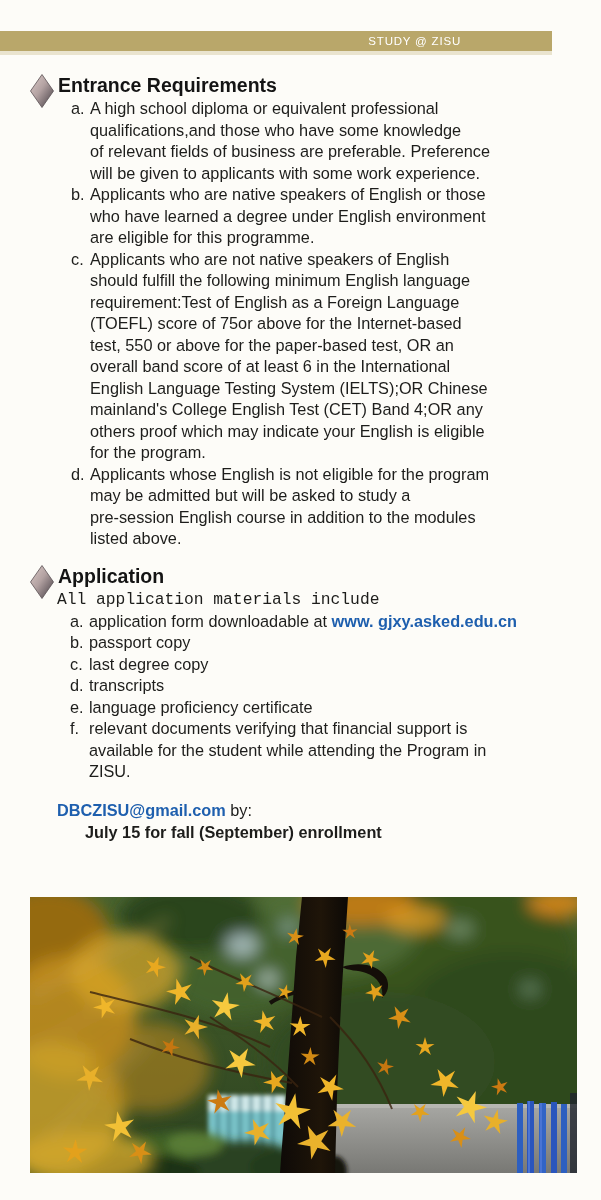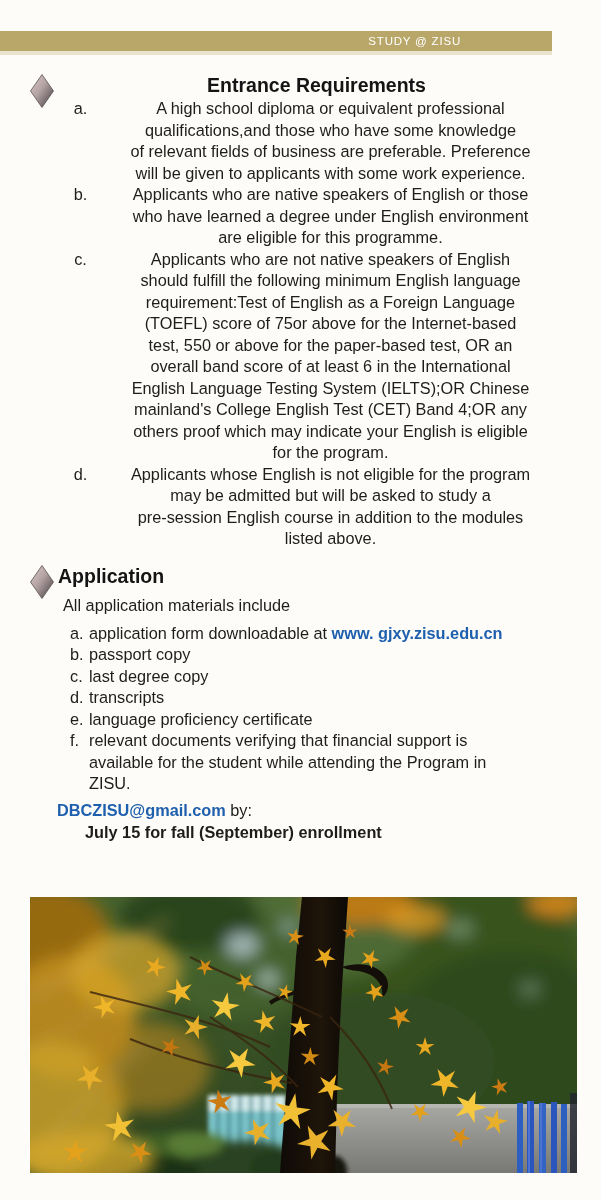--- a/index.html
+++ b/index.html
@@ -13,28 +13,28 @@
   .titlebar{
     position:absolute;top:31px;left:0;width:552px;height:20px;
     background:#b9a76a;border-bottom:4px solid #eae4cf;
   }
   .titlebar-label{
     position:absolute;right:91px;top:0;height:20px;line-height:20px;
     color:#fff;font-size:11.5px;letter-spacing:.8px;
   }
   
   .section{position:absolute;left:30px;width:545px;}
-  .section-entrance{top:72px;text-align:center;}
+  .section-entrance{top:72px;}
   .section-application{top:563px;}
   .section-head{position:relative;padding-left:28px;}
   .diamond{position:absolute;left:0;top:2px;width:24px;height:34px;}
   .section-title{
     margin:0;font-size:19.5px;line-height:26px;font-weight:bold;color:#141414;
   }
-  .intro{margin:6px;padding-left:27px;}
+  .intro{margin:0;padding-left:27px;font-family:Liberation Mono, monospace;}
   .olist{margin-left:41px;width:500px;}
   .olist-app{margin-left:40px;}
   .li{display:flex;}
   .marker{width:19px;flex:none;}
   .txt{flex:1;white-space:pre-line;}
   a.doclink{color:#1e5fae;font-weight:bold;text-decoration:none;}
   
   .contact{position:absolute;left:57px;top:800px;width:516px;}
   .contact-p{margin:0;white-space:pre-line;}
   .deadline{padding-left:28px;font-weight:bold;}
@@ -116,21 +116,21 @@
         </linearGradient>
       </defs>
       <polygon points="12,0.5 23.5,17 12,33.5 0.5,17" fill="url(#dg2)" stroke="#5a5054" stroke-width="0.8"></polygon>
     </svg>
     <h2 class="section-title">Application</h2>
   </div>
   <p class="intro">All application materials include</p>
   <div class="olist olist-app">
     <div class="li">
       <span class="marker">a.</span>
-      <div class="txt"><span>application form downloadable at </span><a href="#" class="doclink">www. gjxy.zisu.edu.cn</a></div>
+      <div class="txt"><span>application form downloadable at </span><a href="#" class="doclink">www. gjxy.asked.edu.cn</a></div>
     </div>
     <div class="li">
       <span class="marker">b.</span>
       <div class="txt">passport copy</div>
     </div>
     <div class="li">
       <span class="marker">c.</span>
       <div class="txt">last degree copy</div>
     </div>
     <div class="li">

